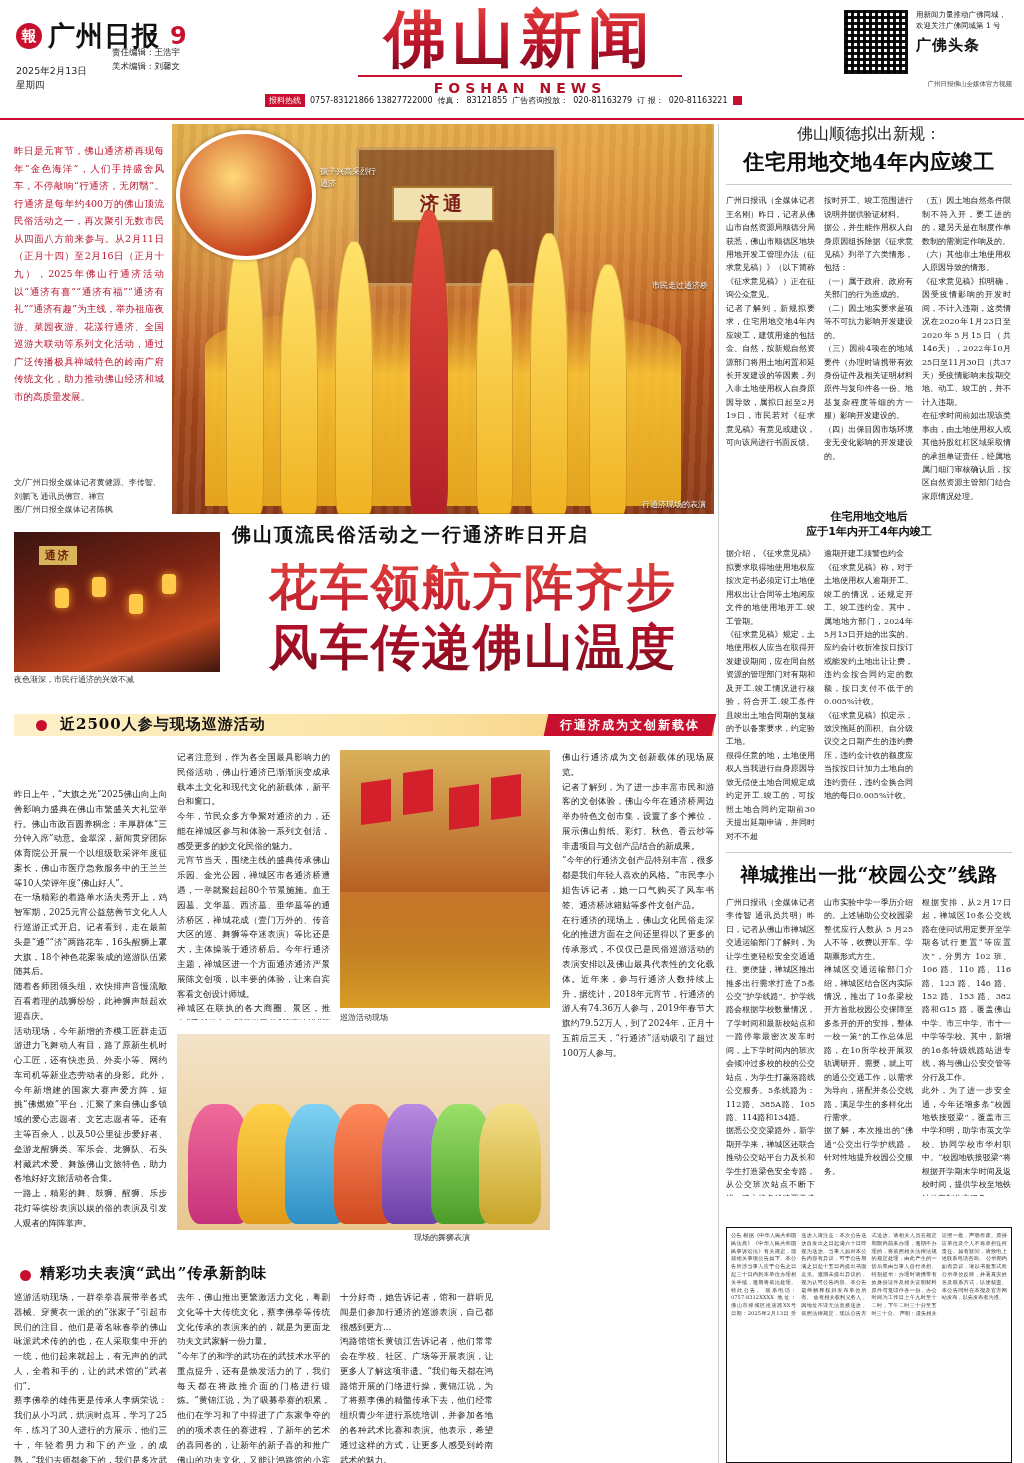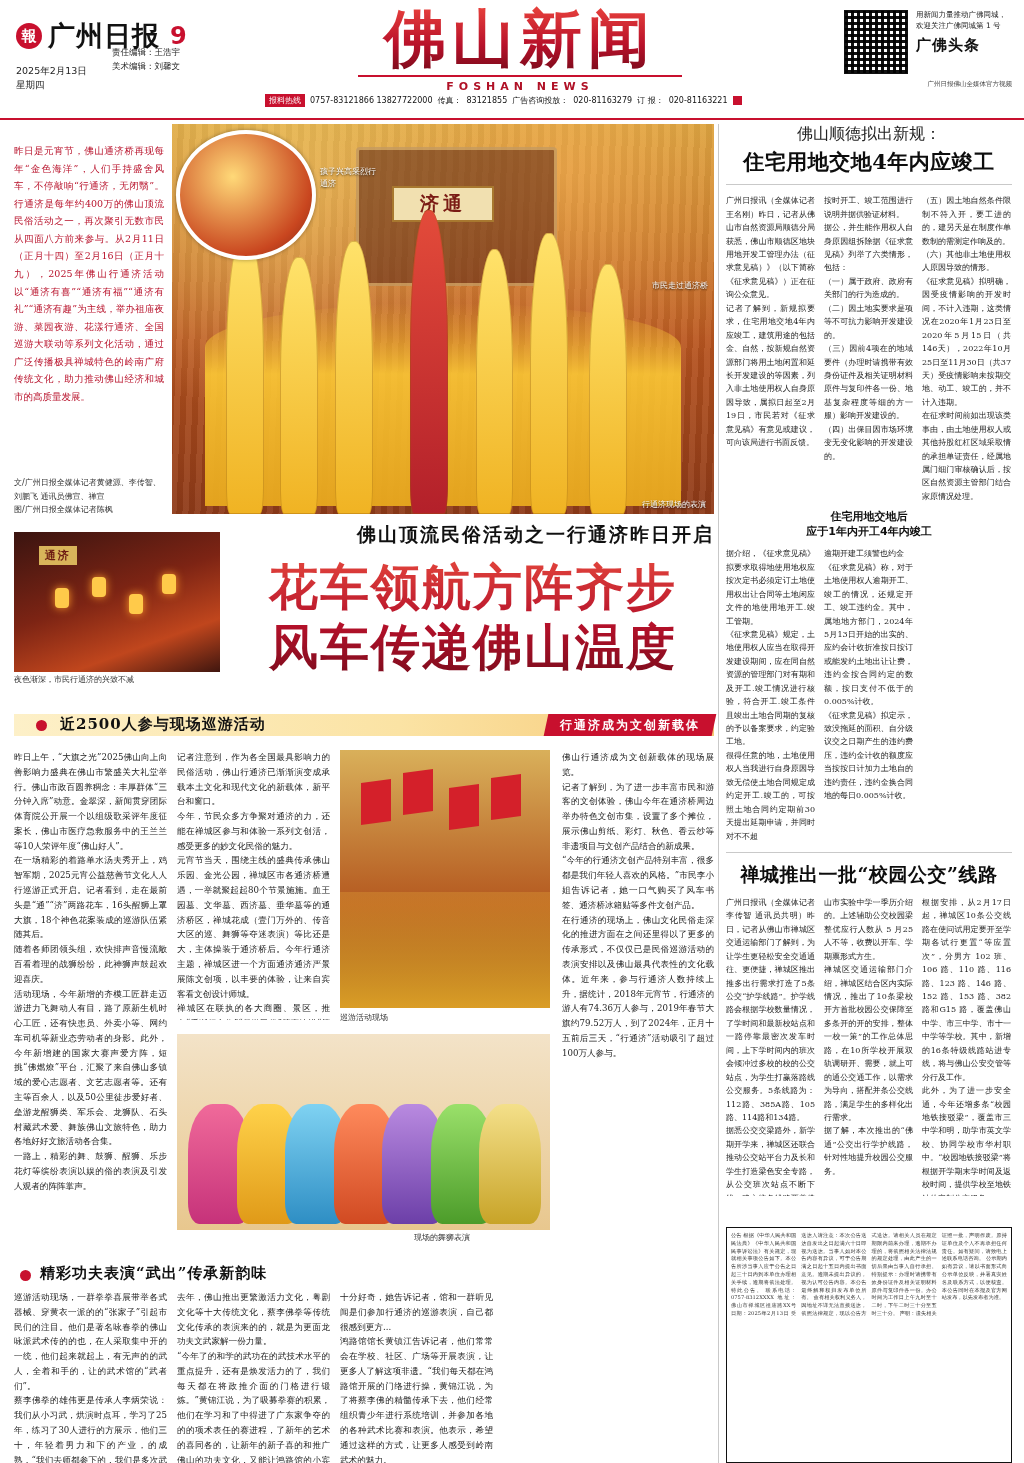--- a/index.html
+++ b/index.html
@@ -26,21 +26,21 @@
 
   .title-block{position:absolute;left:330px;top:6px;width:380px;text-align:center;}
   .big-title{
     font-family:"DejaVu Serif","Liberation Serif",serif;
     font-size:62px;font-weight:bold;letter-spacing:6px;
     background:linear-gradient(180deg,#e8413c 0%,#b8112a 60%,#7d0b1c 100%);
     -webkit-background-clip:text;background-clip:text;color:transparent;
     line-height:1.05;
   }
   .title-rule{height:2px;background:#c8102e;margin:4px 28px 3px 28px;}
-  .sub-title{font-size:11px;letter-spacing:5px;color:#b01126;font-weight:bold;}
+  .sub-title{font-size:14px;letter-spacing:5px;color:#b01126;font-weight:bold;}
 
   .qr-block{position:absolute;right:12px;top:10px;display:flex;align-items:flex-start;gap:8px;padding-left:8px;}
   .qr{width:62px;height:62px;background:
      repeating-linear-gradient(0deg,#111 0 3px,#fff 3px 6px),
      repeating-linear-gradient(90deg,#111 0 3px,transparent 3px 6px);
      background-blend-mode:multiply;border:1px solid #111;}
   .qr-txt{font-size:7.5px;line-height:1.45;color:#222;width:96px;}
   .gf-badge{margin-top:4px;font-size:15px;font-weight:bold;color:#111;letter-spacing:1px;}
   .qr-caption{position:absolute;right:12px;top:80px;font-size:6.5px;color:#444;}
 
@@ -90,21 +90,21 @@
     text-shadow:0 1px 2px rgba(0,0,0,.85);}
 
   
   .head-wrap{position:relative;margin-top:8px;height:182px;}
   .night-photo{position:absolute;left:0;top:10px;width:206px;height:140px;
     background:linear-gradient(160deg,#3a1410,#7d2414 45%,#c0461d 75%,#40160f);overflow:hidden;}
   .night-lantern{position:absolute;width:14px;height:20px;background:#ffca4a;border-radius:4px;box-shadow:0 0 8px #ff9a2a;}
   .night-sign{position:absolute;left:12%;top:10%;background:#d8b45a;color:#6c1a12;font-size:11px;
     padding:2px 6px;font-weight:bold;letter-spacing:2px;}
   .night-cap{position:absolute;left:0;top:152px;width:206px;font-size:8px;color:#333;}
-  .kicker{position:absolute;left:218px;top:0;width:482px;text-align:right;font-size:19px;font-weight:bold;
+  .kicker{position:absolute;left:218px;top:0;width:482px;text-align:left;font-size:19px;font-weight:bold;
     color:#111;letter-spacing:2px;font-family:"DejaVu Serif","Liberation Serif",serif;}
   .headline{position:absolute;left:218px;top:36px;width:482px;text-align:center;
     font-family:"DejaVu Serif","Liberation Serif",serif;font-weight:bold;font-size:49px;line-height:1.22;
     letter-spacing:2px;
     background:linear-gradient(180deg,#e2443c 0%,#b5112a 55%,#7c0c1d 100%);
     -webkit-background-clip:text;background-clip:text;color:transparent;}
 
   
   .band{position:relative;margin-top:10px;height:26px;}
   .band-bg{position:absolute;left:0;top:0;width:700px;height:22px;
@@ -114,21 +114,21 @@
     transform:skewX(-12deg);}
   .band-right span{transform:skewX(12deg);}
   .sec-title{position:absolute;left:46px;top:1px;font-size:15px;font-weight:bold;color:#111;letter-spacing:1px;
     font-family:"DejaVu Serif",serif;}
   .sec-dot{position:absolute;left:22px;top:6px;width:11px;height:11px;border-radius:50%;background:#c8102e;}
 
   
   .lower{position:relative;margin-top:10px;height:500px;}
   .lcol{position:absolute;top:0;width:153px;font-size:8.6px;line-height:1.72;color:#222;text-align:justify;
     font-family:"DejaVu Serif","Liberation Serif",serif;}
-  .lcol.c1{left:0;}
+  .lcol.c1{left:0;margin-top:37px;}
   .lcol.c2{left:163px;}
   .lcol.c3{left:548px;width:152px;}
   .parade-photo{position:absolute;left:326px;top:0;width:210px;height:258px;
     background:linear-gradient(180deg,#d9b05a,#b4581f 60%,#6e2d12);overflow:hidden;}
   .flag{position:absolute;width:30px;height:42px;background:#d4202a;transform:skewY(-8deg);}
   .parade-cap{position:absolute;left:326px;top:262px;font-size:8px;color:#333;}
   .lion-photo{position:absolute;left:163px;top:284px;width:373px;height:196px;
     background:linear-gradient(180deg,#f3e3c8,#e8c78e);overflow:hidden;}
   .lion{position:absolute;bottom:6px;width:62px;height:120px;border-radius:40% 40% 18% 18%;}
   .lion-cap{position:absolute;left:400px;top:482px;font-size:8px;color:#333;}

